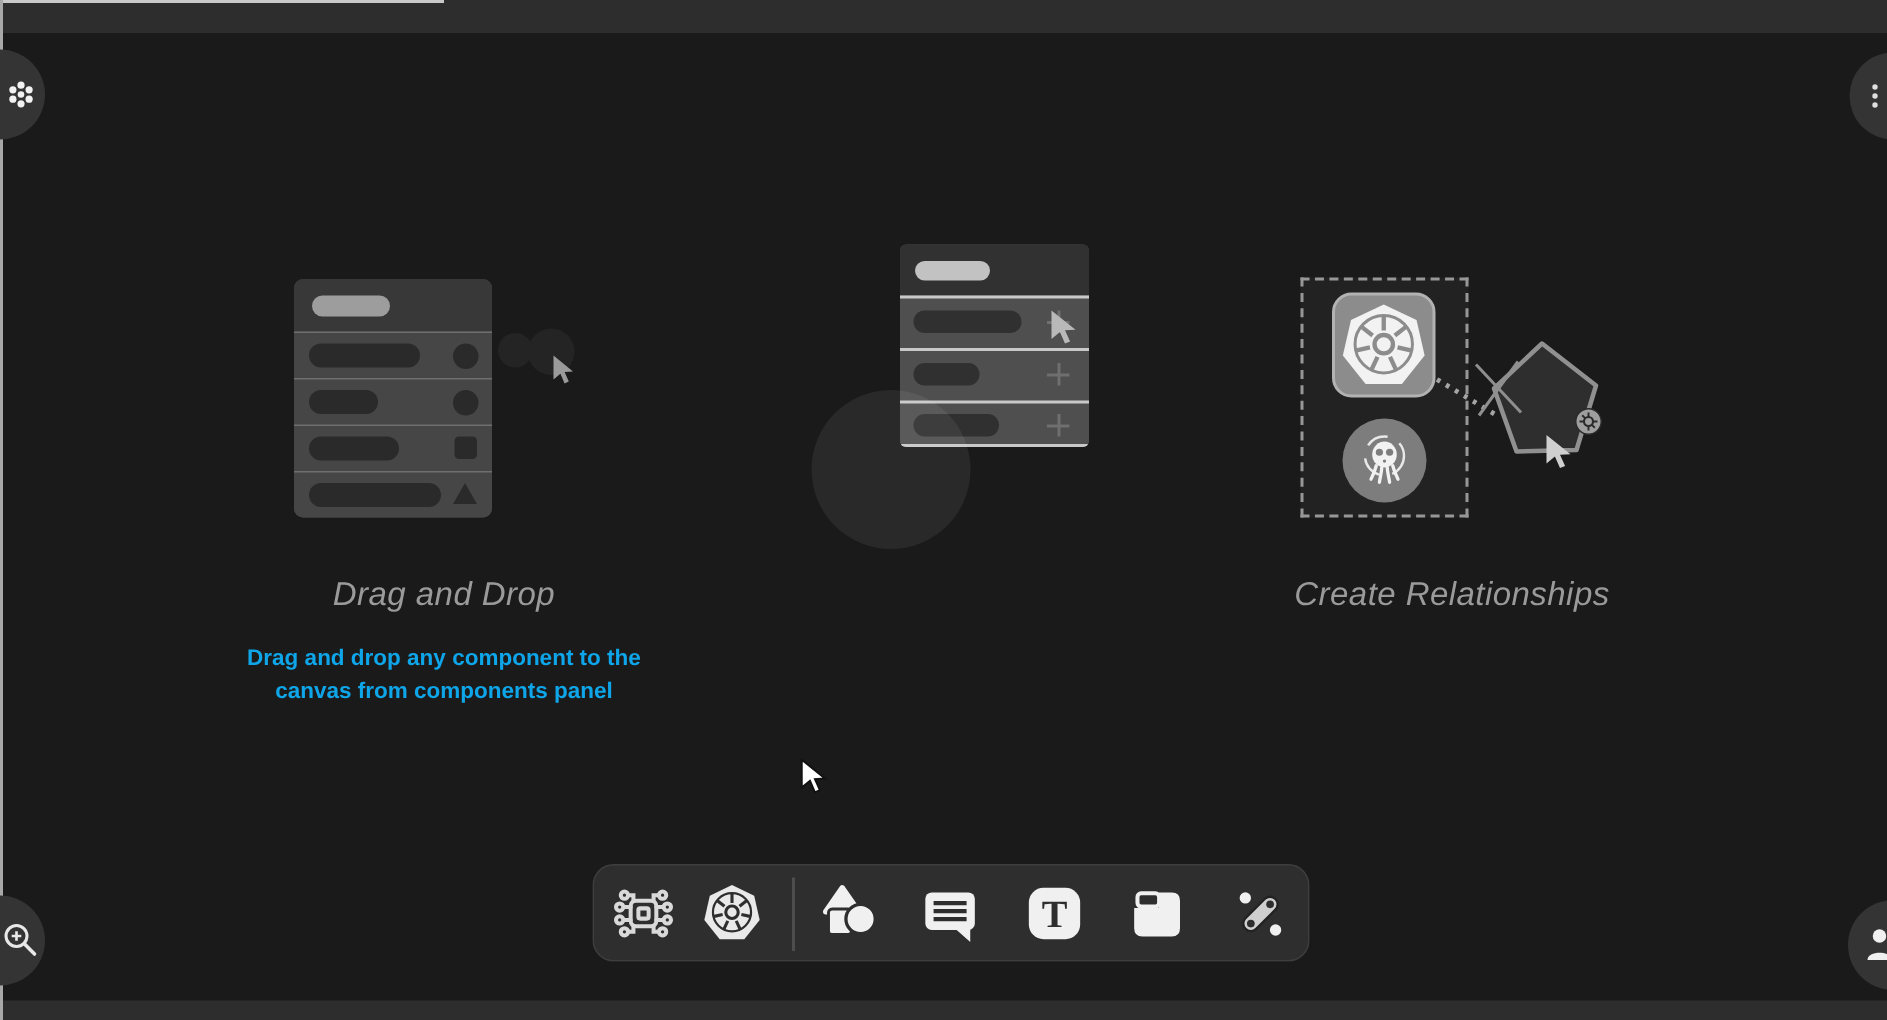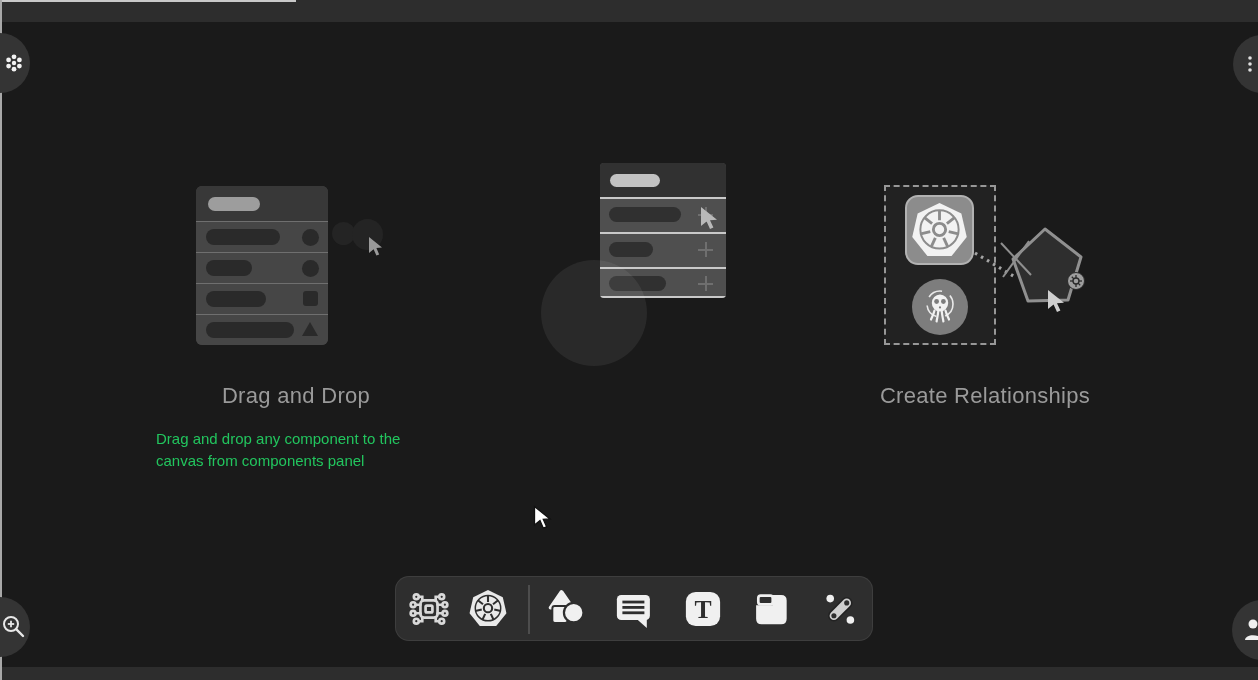--- a/index.html
+++ b/index.html
@@ -15,23 +15,23 @@
   .bottombar{left:0;top:667px;width:1258px;height:13px;background:#2d2d2d;}
   .top-edge-line{left:0;top:0;width:296px;height:2px;background:#c9c9c9;}
   .left-edge-line{left:0;top:0;width:2px;height:680px;background:#a8a8a8;}
 
   
   .edge-btn{width:60px;height:60px;border-radius:50%;background:#343434;}
 
   
   .card{top:120px;width:300px;height:360px;}
   .card-title{left:0;top:263px;width:300px;text-align:center;color:#9a9a9a;
-    font-size:22px;letter-spacing:.3px;font-weight:500;}
-  .card-desc{left:10px;top:308px;width:280px;color:#22c55e;
-    font-size:15px;line-height:22px;}
+    font-size:22px;letter-spacing:.3px;font-weight:500;font-style:italic;}
+  .card-desc{left:10px;top:308px;width:280px;text-align:center;color:#0ea5e9;
+    font-size:15px;line-height:22px;font-weight:bold;}
 
   
   .panel1{left:50px;top:66px;width:132px;height:159px;background:#434343;border-radius:6px;overflow:hidden;}
   .panel1 .hdr{left:0;top:0;width:132px;height:35px;background:#383838;}
   .panel1 .row{left:0;width:132px;height:31px;background:#464646;border-top:1.5px solid #6f6f6f;}
   .pill{background:#2a2a2a;border-radius:9px;height:16px;}
   .pill-light{background:#9d9d9d;border-radius:8px;}
   .shape-dark{background:#2a2a2a;}
 
   
@@ -116,21 +116,21 @@
         <div class="abs pill" style="left:9px;top:7px;width:57px;height:15px;background:#303030;"></div>
         <div class="abs plus" style="left:98px;top:7px;"></div>
       </div>
     </div>
     <div class="abs big-ghost" style="left:57px;top:140px;width:106px;height:106px;"></div>
     <svg class="abs" style="left:216px;top:86px;" width="22" height="26">
       <path d="M1,1 L1,20 L6.6,15.4 L10,23 L13.4,21.6 L10,14.2 L17,13.8 Z" fill="#b9b9b9"></path>
     </svg>
   </div>
 
-  <div class="abs card" style="left:835px;">
+  <div class="abs card" style="left:818px;">
     <div class="abs dashed-box"></div>
     <div class="abs k8s-tile">
       <svg width="65" height="66" viewBox="0 0 36 36" style="position:absolute;left:0;top:0;">
         <path d="M18,3 L30.1,8.8 L33.1,21.9 L24.7,32.4 L11.3,32.4 L2.9,21.9 L5.9,8.8 Z" fill="#f2f2f2"></path>
         <g stroke="#8c8c8c" fill="none" stroke-width="1.6">
           <circle cx="18" cy="17.7" r="3.4"></circle>
           <circle cx="18" cy="17.7" r="10.6" stroke-width="1.1"></circle>
           <line x1="18" y1="12.6" x2="18" y2="7.2"></line>
           <line x1="22.1" y1="14.5" x2="26.3" y2="11.2"></line>
           <line x1="23.1" y1="18.9" x2="28.4" y2="20.1"></line>

